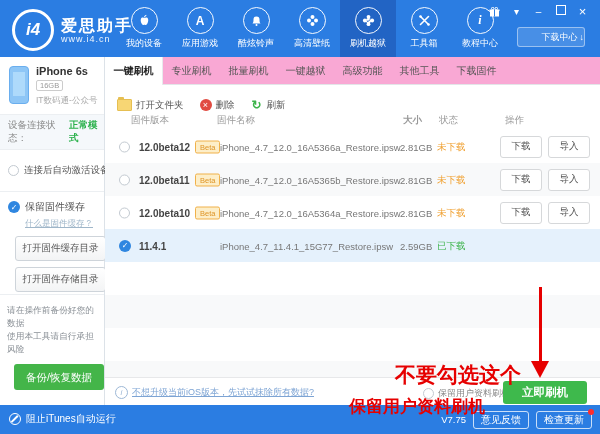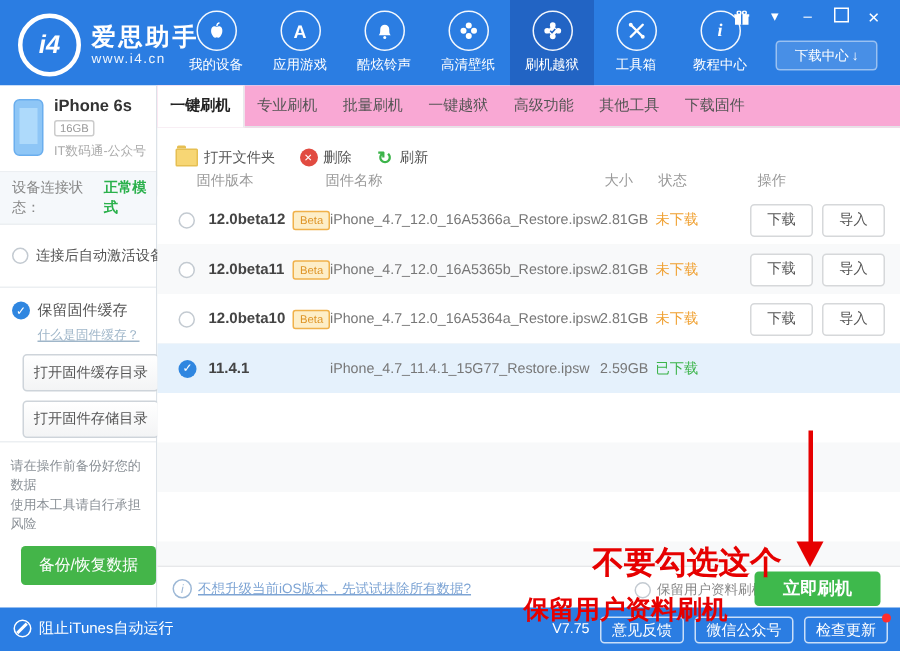--- a/index.html
+++ b/index.html
@@ -12,21 +12,21 @@
   .logo-title{font-size:16px;font-weight:bold;letter-spacing:2px;line-height:17px;}
   .logo-url{font-size:9px;opacity:.92;letter-spacing:1px;}
   .nav{position:absolute;left:116px;top:0;height:57px;display:flex;}
   .nav-item{width:56px;height:57px;display:flex;flex-direction:column;align-items:center;justify-content:center;cursor:pointer;}
   .nav-item.active{background:#2264c4;}
   .nav-icon{width:25px;height:25px;border:1.5px solid rgba(255,255,255,.95);border-radius:50%;display:flex;align-items:center;justify-content:center;margin-bottom:3px;color:#fff;font-size:12px;font-weight:bold;}
   .nav-label{font-size:9px;color:#fff;white-space:nowrap;}
   .win-controls{position:absolute;top:5px;right:12px;display:flex;gap:11px;align-items:center;color:#fff;}
   .wc{font-size:10px;line-height:12px;cursor:pointer;width:11px;text-align:center;}
   .wc-box{width:8px;height:8px;border:1px solid #fff;}
-  .dl-center{position:absolute;top:27px;right:15px;width:66px;height:18px;border:1px solid rgba(255,255,255,.45);background:rgba(255,255,255,.14);border-radius:3px;color:#fff;font-size:9px;display:flex;align-items:center;justify-content:center;gap:2px;cursor:pointer;}
+  .dl-center{position:absolute;top:27px;right:15px;width:66px;height:18px;border:1px solid rgba(255,255,255,.45);background:rgba(255,255,255,.14);border-radius:3px;color:#fff;font-size:9px;display:flex;align-items:center;justify-content:flex-end;gap:2px;cursor:pointer;}
   
   .sidebar{position:absolute;top:57px;left:0;width:105px;bottom:29px;background:#fff;border-right:1px solid #dce2e8;box-sizing:border-box;font-size:10px;color:#555;}
   .sb-sec{border-bottom:1px solid #eceff2;box-sizing:border-box;position:relative;}
   .sb-device{height:58px;}
   .phone{position:absolute;left:9px;top:9px;width:20px;height:38px;border-radius:4px;background:#8ec6f6;border:1.5px solid #6aaeee;box-sizing:border-box;}
   .phone:after{content:"";position:absolute;left:3px;right:3px;top:5px;bottom:7px;background:#aedafb;}
   .dev-name{position:absolute;left:36px;top:8px;font-size:11px;font-weight:bold;color:#333;}
   .dev-cap{position:absolute;left:36px;top:23px;font-size:7.5px;color:#999;border:1px solid #ccc;border-radius:2px;padding:0 3px;line-height:9px;}
   .dev-sub{position:absolute;left:36px;top:38px;font-size:8.5px;color:#aaa;white-space:nowrap;}
   .sb-status{height:35px;background:#f5f8fb;display:flex;align-items:center;padding-left:8px;font-size:9.5px;color:#888;}
@@ -46,21 +46,21 @@
   .tab{width:57px;line-height:27px;text-align:center;font-size:10px;color:#555;cursor:pointer;white-space:nowrap;}
   .tab.active{background:#fff;color:#222;font-weight:bold;border-right:1px solid #e8eaec;margin-bottom:-1px;}
   .toolbar{position:absolute;top:27px;left:0;right:0;height:26px;display:flex;align-items:center;padding-left:12px;gap:16px;font-size:9.5px;color:#555;}
   .tool{display:flex;align-items:center;gap:4px;cursor:pointer;margin-top:16px;}
   .folder-ic{width:13px;height:10px;background:#f7d674;border:1px solid #e6bf52;border-radius:1px;position:relative;}
   .folder-ic:before{content:"";position:absolute;top:-3px;left:0;width:6px;height:2px;background:#e6bf52;border-radius:1px 1px 0 0;}
   .del-ic{width:12px;height:12px;border-radius:50%;background:#e14b41;color:#fff;font-size:9px;line-height:12px;text-align:center;}
   .ref-ic{width:12px;height:12px;border-radius:50%;color:#3cb44a;font-size:12px;line-height:12px;text-align:center;font-weight:bold;}
   .thead{position:absolute;top:53px;left:0;right:0;height:20px;border-bottom:1px solid #ededee;font-size:9.5px;color:#999;}
   .thead span{position:absolute;top:4px;}
-  .h-version{left:26px;} .h-name{left:112px;} .h-size{left:298px;} .h-status{left:334px;} .h-action{left:400px;}
+  .h-version{left:26px;} .h-name{left:112px;} .h-size{left:298px;font-weight:bold;} .h-status{left:334px;} .h-action{left:400px;}
   .frow{position:absolute;left:0;right:0;height:33px;border-bottom:1px solid #f2f3f4;}
   .r0{top:73px;background:#fff;} .r1{top:106px;background:#f8f9fa;} .r2{top:139px;background:#fff;} .r3{top:172px;background:#e5f1fc;}
   .stripe{position:absolute;left:0;right:0;}
   .s0{top:205px;height:33px;background:#fff;} .s1{top:238px;height:33px;background:#f8f9fa;} .s2{top:271px;height:33px;background:#fff;} .s3{top:304px;height:16px;background:#f8f9fa;}
   .cell{position:absolute;top:50%;transform:translateY(-50%);}
   .c-radio{left:14px;} .c-version{left:34px;font-size:10px;font-weight:bold;color:#444;} .c-badge{left:90px;}
   .c-name{left:115px;font-size:9.5px;color:#777;} .c-size{left:295px;font-size:9.5px;color:#777;}
   .c-status{left:332px;font-size:9.5px;} .st-o{color:#f0a030;} .st-g{color:#3cb44a;}
   .beta-badge{display:inline-block;border:1px solid #f0b14a;background:#fdeec8;color:#de9426;font-size:7.5px;border-radius:2px;padding:1px 4px;line-height:9px;}
   .row-btn{position:absolute;top:50%;transform:translateY(-50%);width:40px;height:20px;border:1px solid #d6d8da;border-radius:3px;background:#fff;font-size:9.5px;color:#555;display:flex;align-items:center;justify-content:center;cursor:pointer;}
@@ -320,21 +320,20 @@
   </div>
 
   <div class="statusbar">
     <div class="block-itunes">
       <span class="prohibit"></span>
       <span>阻止iTunes自动运行</span>
     </div>
     <div class="sb-right">
       <span class="ver">V7.75</span>
       <span class="sb-btn2">意见反馈</span>
-      <span class="sb-btn2">微信公众号</span>
       <span class="sb-btn2">
         <span>检查更新</span>
         <span class="red-dot"></span>
       </span>
     </div>
   </div>
 
   <div class="arrow-line"></div>
   <div class="arrow-head"></div>
   <div class="anno note-top">不要勾选这个</div>

